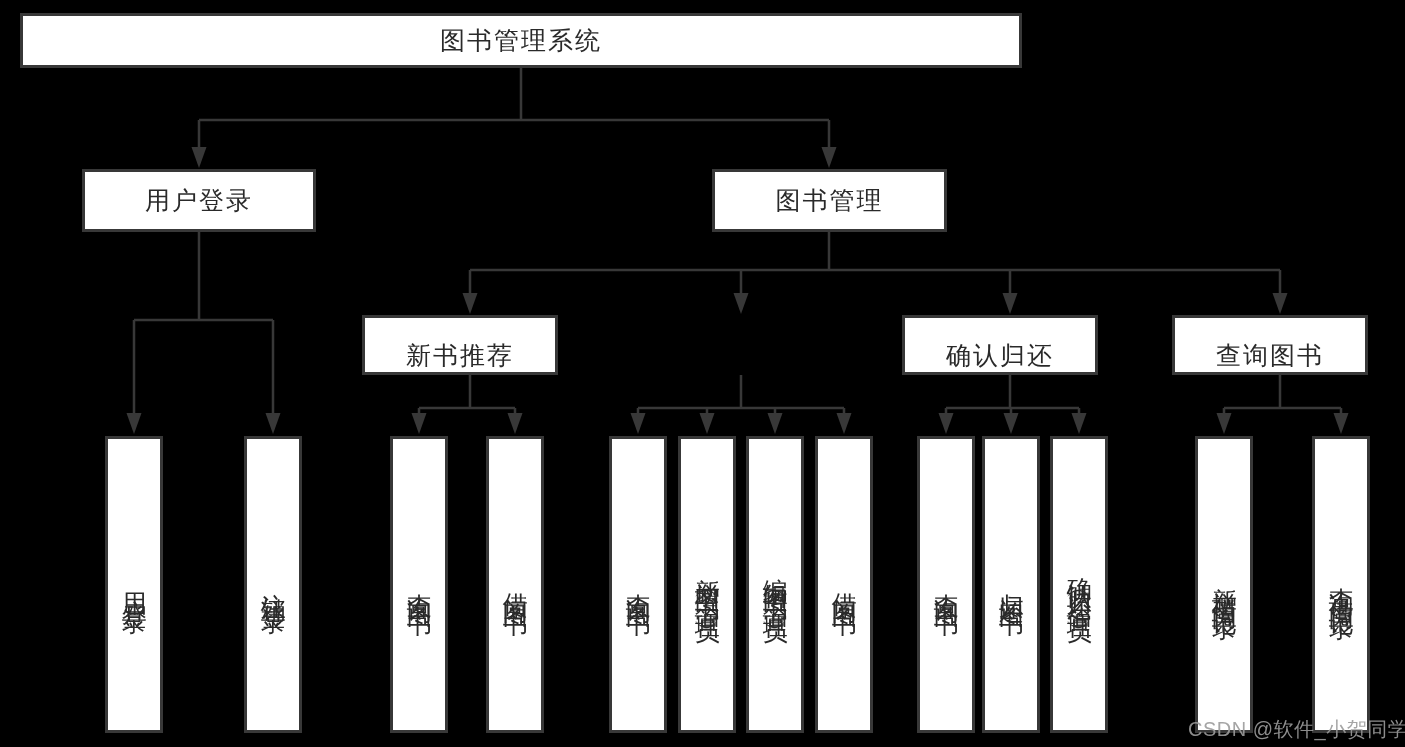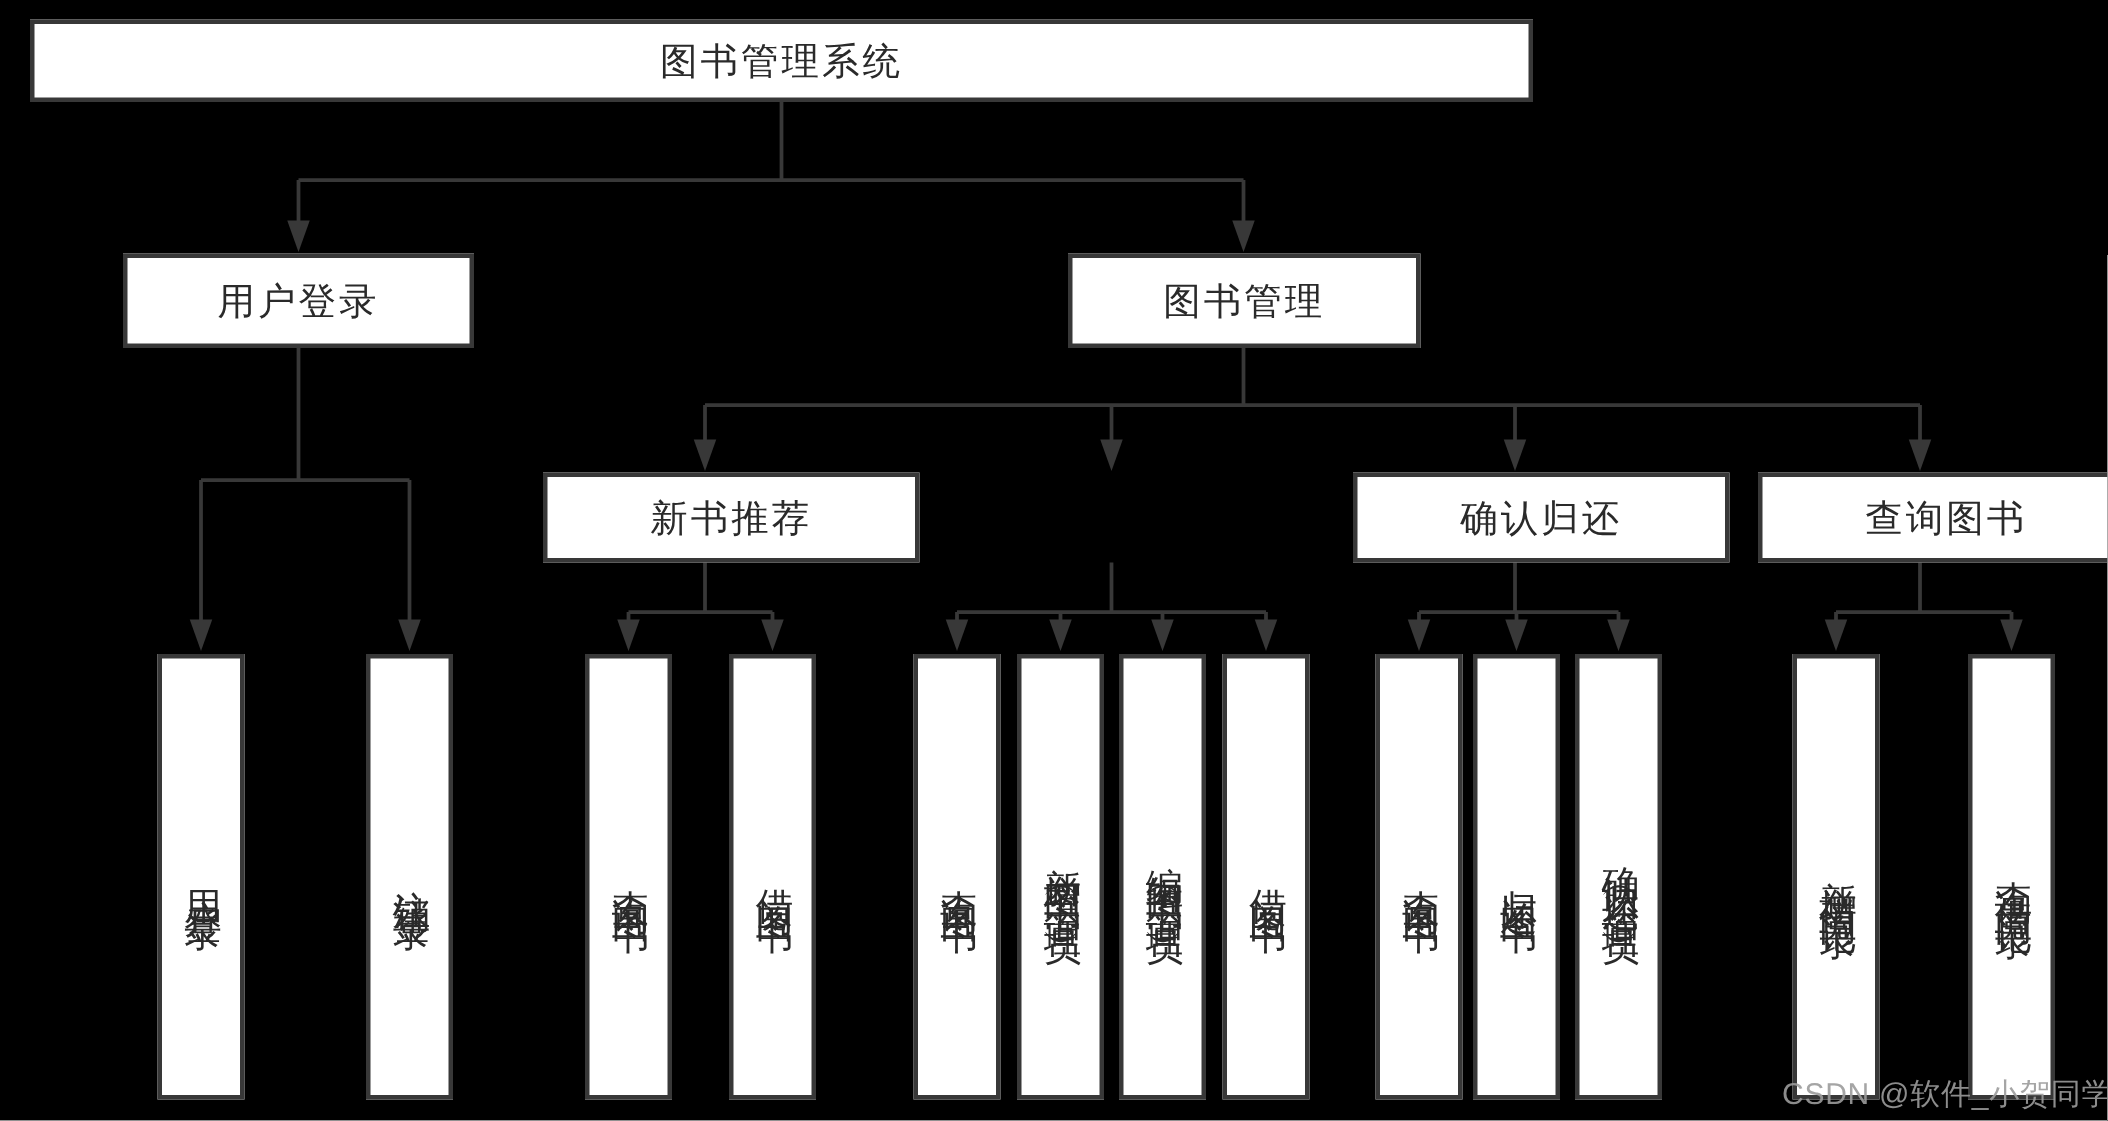--- a/index.html
+++ b/index.html
@@ -36,21 +36,21 @@
   }
   .hlabel {
     font-size: 25px;
     letter-spacing: 2px;
     color: #2a2a2a;
     white-space: nowrap;
   }
   .root-box   { left: 20px;  top: 13px;  width: 1002px; height: 55px; }
   .n-login    { left: 82px;  top: 169px; width: 234px;  height: 63px; }
   .n-bookmgmt { left: 712px; top: 169px; width: 235px;  height: 63px; }
-  .lvl3       { top: 315px; width: 251px; height: 60px; }
+  .lvl3       { top: 315px; width: 196px; height: 60px; align-items: flex-end; }
   .n-newrec   { left: 362px; }
   .n-borrow   { left: 633px; }
   .n-current  { left: 902px; }
   .n-records  { left: 1172px; }
   .leaf {
     top: 436px;
     width: 58px;
     height: 297px;
   }
   .vlabel {

